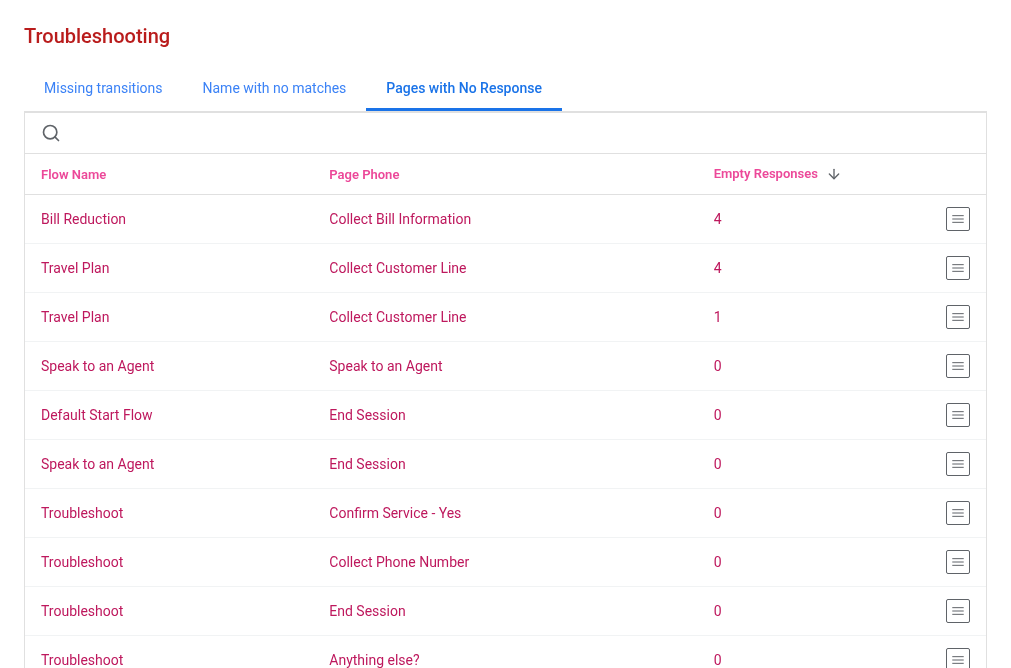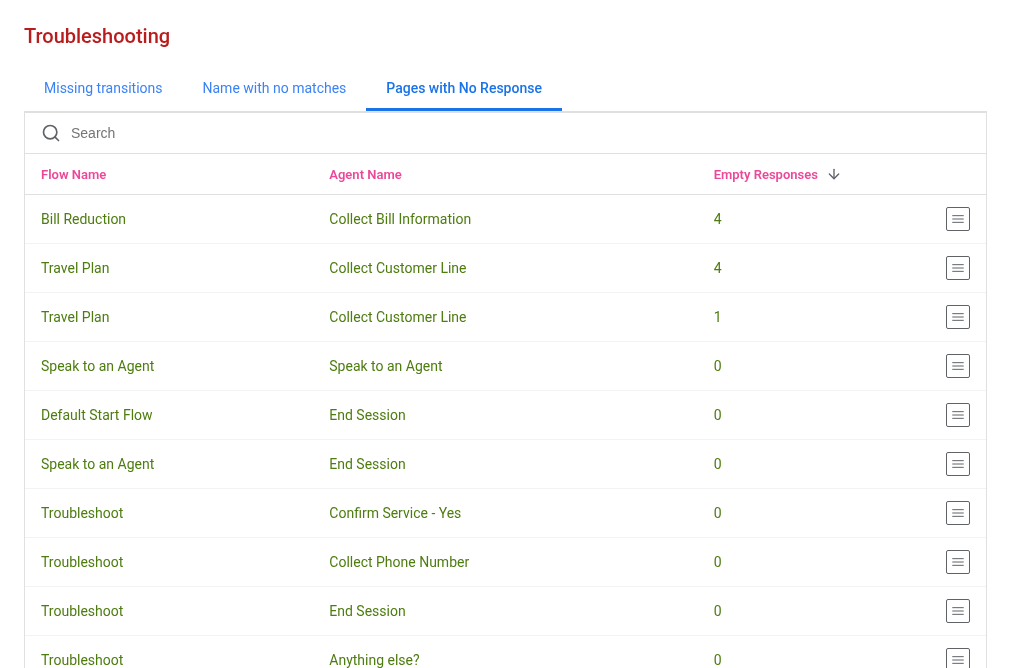--- a/index.html
+++ b/index.html
@@ -71,21 +71,21 @@
       text-align: left;
       padding: 12px 16px;
       font-size: 13px;
       font-weight: 600;
       color: #ec4899;
       background: #fff;
     }
     td {
       padding: 12px 16px;
       font-size: 14px;
-      color: #4d7c0f;
+      color: #be185d;
       border-bottom: 1px solid #f1f3f4;
     }
     tr:last-child td {
       border-bottom: none;
     }
     .col-flow { width: 30%; }
     .col-page { width: 40%; }
     .col-icon { width: 10%; text-align: right; }
     .sort-arrow {
       display: inline-flex;
@@ -105,21 +105,21 @@
     }
     .list-icon svg {
       width: 16px;
       height: 16px;
     }
     th.col-empty-header {
       display: table-cell;
     }
     .th-inner {
       display: flex;
-      align-items: center;
+      align-items: flex-start;
       gap: 8px;
     }
   </style>
 </head>
 <body>
 
 <h2>Troubleshooting</h2>
 
 <div class="tabs">
   <div class="tab">Missing transitions</div>
@@ -128,31 +128,30 @@
 </div>
 
 <div class="table-container">
   <div class="search-bar">
     <div class="search-icon-wrap">
       <svg width="20" height="20" viewBox="0 0 24 24" fill="none" stroke="#5f6368" stroke-width="2" stroke-linecap="round" stroke-linejoin="round">
         <circle cx="11" cy="11" r="8"></circle>
         <line x1="21" y1="21" x2="16.65" y2="16.65"></line>
       </svg>
     </div>
-    <input class="search-input" type="text" placeholder="Search" style="">
   </div>
 
   <table>
     <thead>
       <tr>
         <th class="col-flow">
           <span>Flow Name</span>
         </th>
         <th class="col-page">
-          <span>Agent Name</span>
+          <span>Page Phone</span>
         </th>
         <th class="col-empty-header" style="cursor:pointer;">
           <div class="th-inner">
             <span>Empty Responses</span>
             <span class="sort-arrow">
               <svg width="16" height="16" viewBox="0 0 24 24" fill="none" stroke="#5f6368" stroke-width="2" stroke-linecap="round" stroke-linejoin="round">
                 <line x1="12" y1="5" x2="12" y2="19"></line>
                 <polyline points="19 12 12 19 5 12"></polyline>
               </svg>
             </span>

